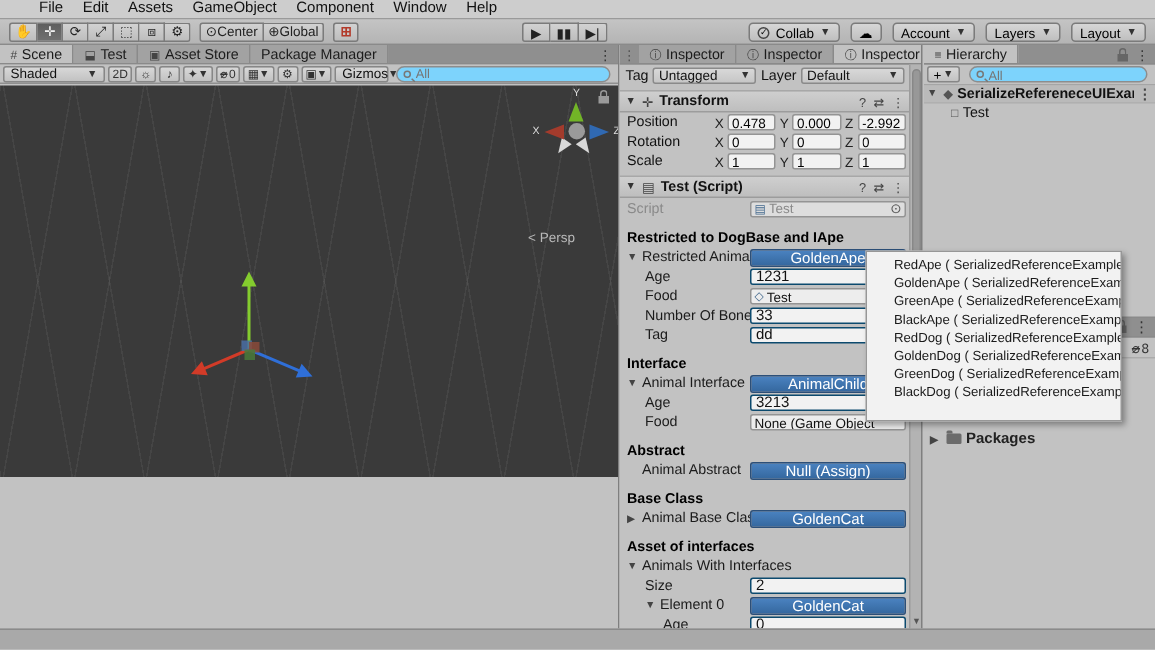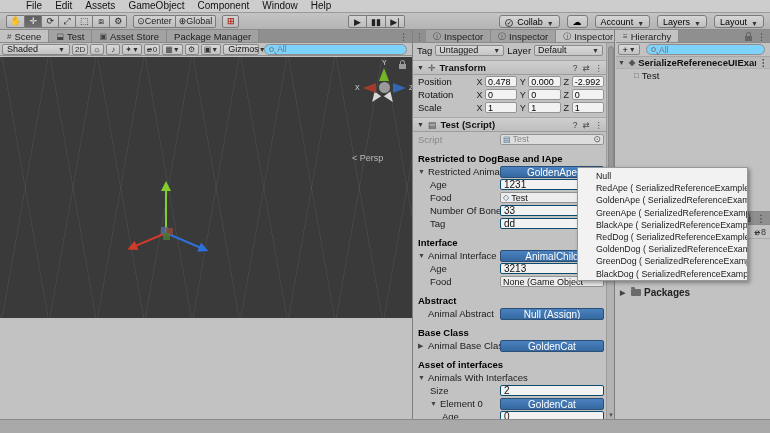--- a/index.html
+++ b/index.html
@@ -13,21 +13,21 @@
   
   .toolbar { position:absolute; left:0; top:13px; width:770px; height:17px; background:linear-gradient(#C4C4C4,#B4B4B4); border-bottom:1px solid #8a8a8a; display:flex; align-items:center; }
   .tbtn { height:13px; min-width:17px; background:linear-gradient(#D2D2D2,#BDBDBD); border:1px solid #7b7b7b; border-left-width:0; display:flex; align-items:center; justify-content:center; font-size:9px; color:#222; padding:0 3px; }
   .tgroup { display:flex; margin-left:6px; }
   .tgroup .tbtn:first-child { border-left-width:1px; border-radius:2px 0 0 2px; }
   .tgroup .tbtn:last-child { border-radius:0 2px 2px 0; }
   .tgroup .tbtn.only { border-radius:2px; border-left-width:1px; }
   .tbtn.sel { background:linear-gradient(#5f5f5f,#707070); color:#f0f0f0; }
   .playgroup { position:absolute; left:342px; top:2px; display:flex; }
   .rightgroup { position:absolute; right:6px; top:2px; display:flex; gap:7px; }
-  .pillbtn { height:13px; background:linear-gradient(#D6D6D6,#BFBFBF); border:1px solid #7b7b7b; border-radius:3px; display:flex; align-items:flex-end; padding:0 5px; gap:4px; font-size:9px; }
+  .pillbtn { height:13px; background:linear-gradient(#D6D6D6,#BFBFBF); border:1px solid #7b7b7b; border-radius:3px; display:flex; align-items:center; padding:0 5px; gap:4px; font-size:9px; }
   .caret { font-size:7px; color:#333; }
   .collab-check { width:8px; height:8px; border:1px solid #444; border-radius:50%; font-size:6px; line-height:7px; text-align:center; }
   .snap-glyph { color:#B23A2A; font-weight:bold; }
 
   
   .tabbar { height:13px; background:#8F8F8F; display:flex; align-items:flex-end; border-bottom:1px solid #8a8a8a; }
   .tab { height:12px; display:flex; align-items:center; gap:3px; padding:0 7px; background:#A2A2A2; border-right:1px solid #8a8a8a; font-size:9.5px; color:#1c1c1c; }
   .tab.active { background:#C2C2C2; }
   .tab .ticon { font-size:8px; color:#444; }
   .tab-more { margin-left:auto; padding:0 4px; color:#333; font-size:9px; }
@@ -547,21 +547,20 @@
     </div>
     <div class="pkg-row">
       <span class="fold" style="width:8px">▶</span>
       <span class="folder"></span>
       <span>Packages</span>
     </div>
   </div>
 </div>
 
 <div class="popup">
-  <div class="pop-item">Null</div>
   <div class="pop-item">RedApe  ( SerializedReferenceExample )</div>
   <div class="pop-item">GoldenApe  ( SerializedReferenceExample )</div>
   <div class="pop-item">GreenApe  ( SerializedReferenceExample )</div>
   <div class="pop-item">BlackApe  ( SerializedReferenceExample )</div>
   <div class="pop-item">RedDog  ( SerializedReferenceExample )</div>
   <div class="pop-item">GoldenDog  ( SerializedReferenceExample )</div>
   <div class="pop-item">GreenDog  ( SerializedReferenceExample )</div>
   <div class="pop-item">BlackDog  ( SerializedReferenceExample )</div>
 </div>
 

